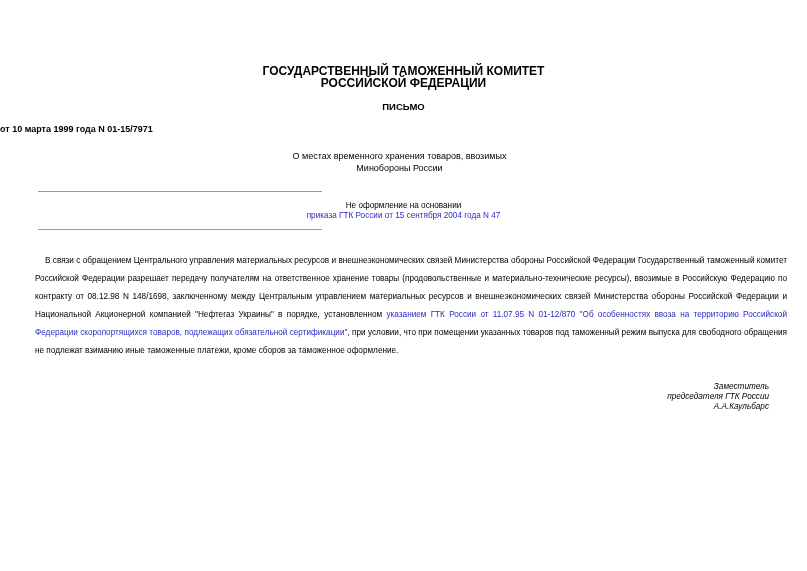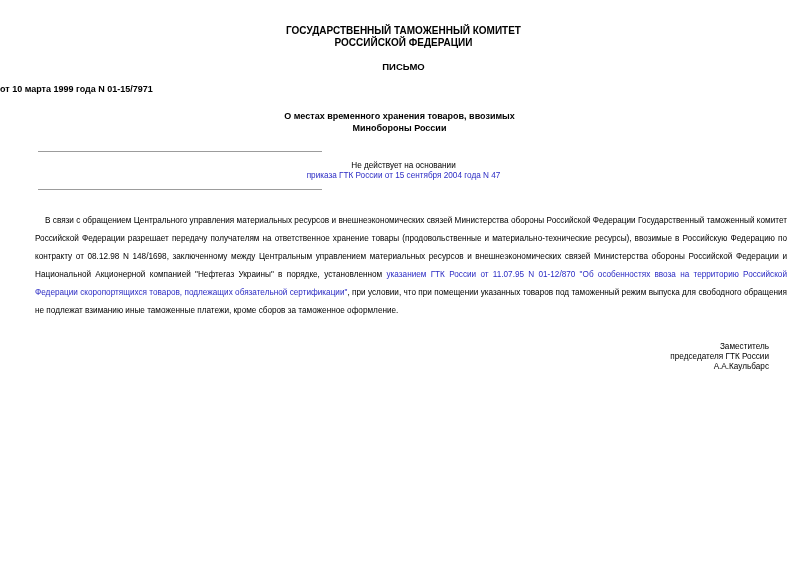--- a/index.html
+++ b/index.html
@@ -6,44 +6,44 @@
   .page {
     position: relative;
     width: 807px;
     height: 571px;
     background: #ffffff;
     overflow: hidden;
     font-family: "Liberation Sans", sans-serif;
     color: #000000;
   }
   .org {
-    padding-top: 25px;
+    padding-top: 65px;
     text-align: center;
     font-weight: bold;
-    font-size: 10px;
+    font-size: 12px;
     line-height: 12px;
   }
   .doc-type {
     margin: 12px 0 10px 0;
     text-align: center;
     font-weight: bold;
     font-size: 9.5px;
     line-height: 12px;
   }
   .date {
     margin: 9px 0 0 0;
     text-align: left;
     font-weight: bold;
     font-size: 9px;
     line-height: 12px;
   }
   .subject {
     margin: 15px 8px 0 0;
     text-align: center;
-    font-weight: bold;
+    font-weight: normal;
     font-size: 9px;
     line-height: 12px;
   }
   .sep {
     width: 284px;
     margin-left: 38px;
     border-top: 1px solid #9c9c9c;
     height: 0;
   }
   .sep1 { margin-top: 17px; }
@@ -65,20 +65,21 @@
     text-align: justify;
     text-indent: 10px;
     font-size: 8.2px;
     line-height: 18px;
   }
   .signature {
     margin: 22px 38px 0 0;
     text-align: right;
     font-size: 8.2px;
     line-height: 10px;
+    font-style: italic;
   }
 </style>
 </head>
 <body>
 
 <div class="page">
 
   <div class="org">
     <div>ГОСУДАРСТВЕННЫЙ ТАМОЖЕННЫЙ КОМИТЕТ</div>
     <div>РОССИЙСКОЙ ФЕДЕРАЦИИ</div>
@@ -89,21 +90,21 @@
   <div class="date">от 10 марта 1999 года N 01-15/7971</div>
 
   <div class="subject">
     <div>О местах временного хранения товаров, ввозимых</div>
     <div>Минобороны России</div>
   </div>
 
   <div class="sep sep1"></div>
 
   <div class="status">
-    <div>Не действует на основании</div>
+    <div>Не оформление на основании</div>
     <a class="link" href="#">приказа ГТК России от 15 сентября 2004 года N 47</a>
   </div>
 
   <div class="sep sep2"></div>
 
   <p class="body-par"><span>В связи с обращением Центрального управления материальных ресурсов и внешнеэкономических связей Министерства обороны Российской Федерации Государственный таможенный комитет Российской Федерации разрешает передачу получателям на ответственное хранение товары (продовольственные и материально-технические ресурсы), ввозимые в Российскую Федерацию по контракту от 08.12.98 N 148/1698, заключенному между Центральным управлением материальных ресурсов и внешнеэкономических связей Министерства обороны Российской Федерации и Национальной Акционерной компанией "Нефтегаз Украины" в порядке, установленном </span><a class="link" href="#">указанием ГТК России от 11.07.95 N 01-12/870 "Об особенностях ввоза на территорию Российской Федерации скоропортящихся товаров, подлежащих обязательной сертификации"</a><span>, при условии, что при помещении указанных товаров под таможенный режим выпуска для свободного обращения не подлежат взиманию иные таможенные платежи, кроме сборов за таможенное оформление.</span></p>
 
   <div class="signature">
     <div>Заместитель</div>
     <div>председателя ГТК России</div>

